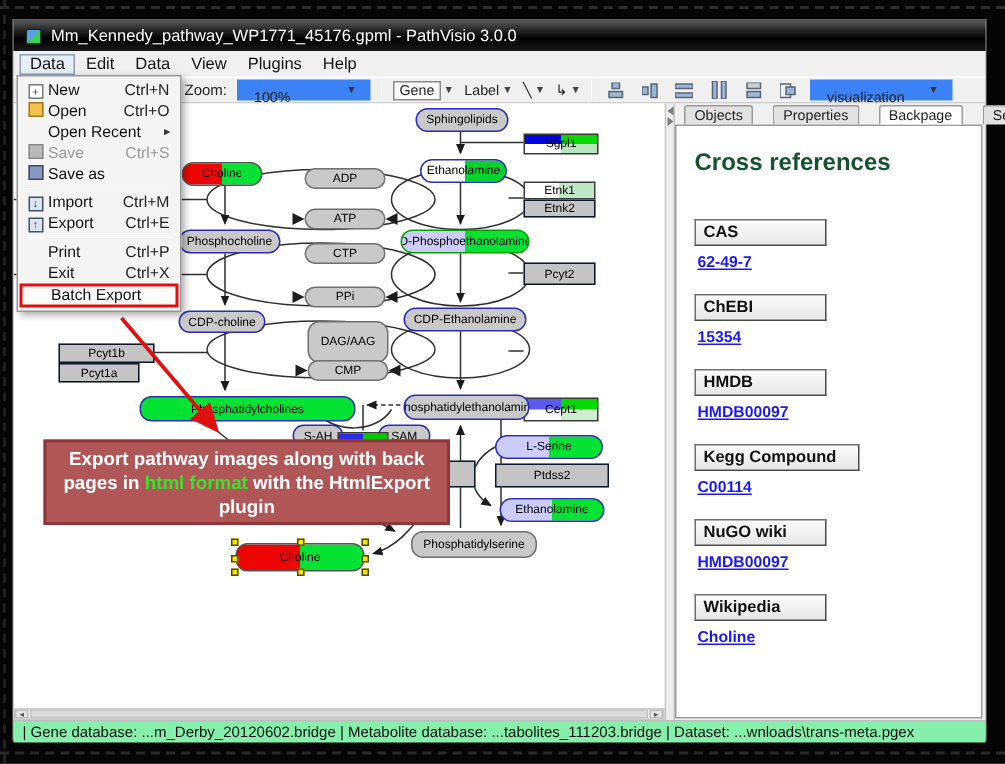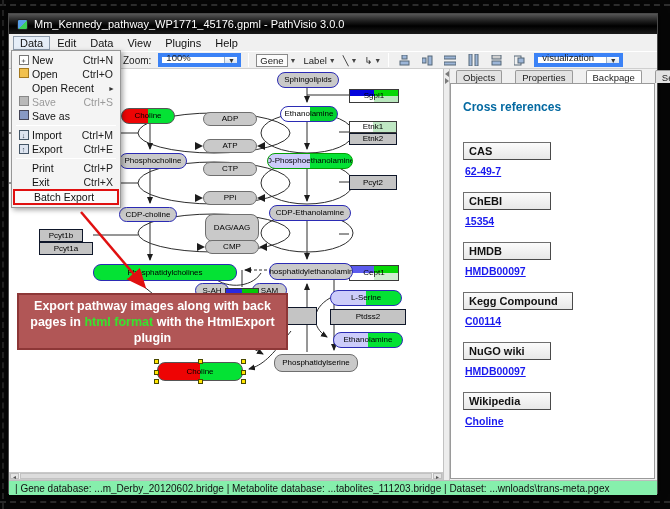--- a/index.html
+++ b/index.html
@@ -20,21 +20,21 @@
             background:linear-gradient(135deg,#58a0e8 50%,#3ccf58 50%);border:1px solid #222;}
 
   
   .menubar{height:17px;background:#f0f0f0;display:flex;align-items:center;font-size:11px;color:#111;padding-left:4px;}
   .menubar .mb{padding:1px 7px;}
   .menubar .mb.open{border:1px solid #8e9cac;background:#e6eef8;padding:0 6px;}
 
   
   .toolbar{height:18px;background:#f0f0f0;border-top:1px solid #fff;border-bottom:1px solid #cfcfcf;
            display:flex;align-items:center;gap:7px;padding-left:114px;font-size:10px;color:#222;}
-  .combo{display:inline-flex;align-items:flex-end;height:14px;background:#fff;border:4px solid #3b82f6;}
+  .combo{display:inline-flex;align-items:flex-start;height:14px;background:#fff;border:7px solid #3b82f6;}
   .combo .cv{padding:0 4px;font-size:9.5px;min-width:62px;}
   .combo .ca{width:13px;height:100%;background:linear-gradient(#fdfdfd,#d9e4f2);border-left:1px solid #9fb0c2;
              font-size:7px;display:flex;align-items:center;justify-content:center;color:#333;}
   .tbtn{display:inline-flex;align-items:center;gap:2px;font-size:9.5px;color:#222;}
   .tbtn .boxed{border:1px solid #8a8a8a;padding:0 3px;height:13px;display:flex;align-items:center;background:#fbfbfb;}
   .dd{font-size:7px;color:#444;}
   .tsep{width:1px;height:14px;background:#c8c8c8;border-right:1px solid #fff;}
   .ticon{width:16px;height:14px;display:flex;align-items:center;justify-content:center;}
   .ticon svg{display:block;}
 
@@ -57,21 +57,21 @@
   .genebox{border:1px solid #0f172a;background:#c4c4c4;}
   .split2{background-repeat:no-repeat;background-size:100% 50%,100% 100%;background-position:top,bottom;border:1px solid #3a3a3a;}
   .sgpl{background-image:linear-gradient(90deg,#0404dc 50%,#05d805 50%),linear-gradient(90deg,#fff 50%,#b9e7bd 50%);}
   .cept{background-image:linear-gradient(90deg,#5b5bee 50%,#05d805 50%),linear-gradient(90deg,#fff 50%,#cfeccf 50%);margin-top:40px;}
   .pemt{background-image:linear-gradient(90deg,#2a2ae0 50%,#05c805 50%),linear-gradient(90deg,#fff 50%,#bfe7c3 50%);}
   .etnk1bg{background:linear-gradient(90deg,#fff 50%,#bfe7c3 50%);border:1px solid #3a3a3a;}
   .sel{overflow:visible;}
   .hd{position:absolute;width:5px;height:5px;background:#ffe400;border:1px solid #4a4a00;z-index:4;}
 
   
-  .annot{position:absolute;left:8px;top:224px;width:271px;height:57px;z-index:5;
+  .annot{position:absolute;left:20px;top:224px;width:271px;height:57px;z-index:5;
          background:#b15656;border:2px solid #8d3737;color:#fff;font-weight:bold;font-size:12.5px;
          display:flex;align-items:center;justify-content:flex-start;text-align:center;line-height:1.28;padding:2px 6px;}
   .annot .hl{color:#38e32e;}
 
   .red-arrow{position:absolute;left:0;top:0;z-index:55;pointer-events:none;}
 
   
   .hscroll{height:8px;background:#f1f1f1;border:1px solid #c9c9c9;display:flex;align-items:stretch;}
   .harrow{width:9px;background:#e4e4e4;border:1px solid #bdbdbd;font-size:5px;line-height:6px;text-align:center;color:#555;}
   .hthumb{flex:1;background:#dcdcdc;border:1px solid #c2c2c2;margin:0 1px;}
@@ -83,21 +83,21 @@
   .sp-l{border-right:4px solid #7a7a7a;}
   .sp-r{border-left:4px solid #7a7a7a;}
 
   
   .side-panel{flex:1;background:#f0f0f0;display:flex;flex-direction:column;min-width:0;}
   .tabs{height:14px;display:flex;gap:13px;padding:1px 0 0 6px;font-size:9.5px;}
   .tab{padding:0 6px;background:#e2e2e2;border:1px solid #9a9a9a;border-bottom:none;
        border-radius:2px 2px 0 0;color:#222;display:flex;align-items:center;}
   .tab.active{background:#fff;position:relative;top:0;font-size:9.5px;}
   .panel-body{flex:1;background:#fff;border:1px solid #9a9a9a;margin:0 2px 1px 0;padding:8px 0 0 12px;overflow:hidden;}
-  .xref-head{color:#0369a1;font-weight:bold;font-size:12px;margin:8px 0 28px 0;}
+  .xref-head{color:#14532d;font-weight:bold;font-size:16px;margin:8px 0 28px 0;}
   .xsec{margin-bottom:13px;}
   .xbox{width:88px;border:1px solid #6f6f6f;border-bottom-color:#4a4a4a;border-right-color:#4a4a4a;
         background:linear-gradient(#fbfbfb,#e7e7e7);font-weight:bold;font-size:11px;color:#111;
         padding:2px 5px;white-space:nowrap;}
   .xbox.wide{width:110px;}
   .xval{display:inline-block;margin:5px 0 0 2px;font-size:10.5px;font-weight:bold;color:#1a1aee;text-decoration:underline;}
   .xval.plain{color:#111;font-weight:normal;text-decoration:none;}
 
   
   .statusbar{height:15px;background:#86efac;border-top:1px solid #bdbdbd;font-size:10px;color:#111;
@@ -277,21 +277,21 @@
           <div class="pn pill bb" style="left:110px;top:84px;width:68px;height:16px">Phosphocholine</div>
           <div class="pn pill lavgreen gbd" style="left:258px;top:84px;width:86px;height:16px">O-Phosphoethanolamine</div>
           <div class="pn pill" style="left:194px;top:93px;width:54px;height:14px">CTP</div>
           <div class="pn pill" style="left:194px;top:122px;width:54px;height:14px">PPi</div>
           <div class="pn pill bb" style="left:110px;top:138px;width:58px;height:15px">CDP-choline</div>
           <div class="pn pill" style="left:196px;top:145px;width:54px;height:28px">DAG/AAG</div>
           <div class="pn pill bb" style="left:260px;top:136px;width:82px;height:16px">CDP-Ethanolamine</div>
           <div class="pn genebox" style="left:340px;top:106px;width:48px;height:15px">Pcyt2</div>
           <div class="pn split2 cept" style="left:340px;top:156px;width:50px;height:16px">Cept1</div>
           <div class="pn pill" style="left:196px;top:171px;width:54px;height:14px">CMP</div>
-          <div class="pn genebox" style="left:30px;top:160px;width:44px;height:13px">Pcyt1b</div>
+          <div class="pn genebox" style="left:30px;top:160px;width:64px;height:13px">Pcyt1b</div>
           <div class="pn genebox" style="left:30px;top:173px;width:54px;height:13px">Pcyt1a</div>
           <div class="pn pill green bb" style="left:84px;top:195px;width:144px;height:17px">Phosphatidylcholines</div>
           <div class="pn pill bb" style="left:260px;top:194px;width:84px;height:17px">Phosphatidylethanolamine</div>
           <div class="pn pill bb" style="left:186px;top:214px;width:34px;height:15px">S-AH</div>
           <div class="pn pill bb" style="left:243px;top:214px;width:35px;height:15px">SAM</div>
           <div class="pn split2 pemt" style="left:216px;top:219px;width:34px;height:11px"></div>
           <div class="pn genebox" style="left:276px;top:238px;width:32px;height:18px"></div>
           <div class="pn pill lavgreen bb" style="left:321px;top:221px;width:72px;height:16px">L-Serine</div>
           <div class="pn genebox" style="left:321px;top:240px;width:76px;height:16px">Ptdss2</div>
           <div class="pn pill lavgreen bb" style="left:324px;top:263px;width:70px;height:16px">Ethanolamine</div>

